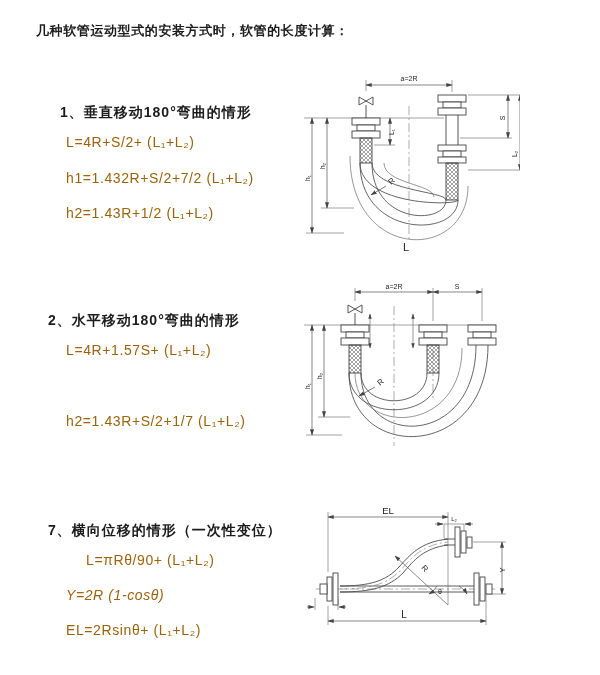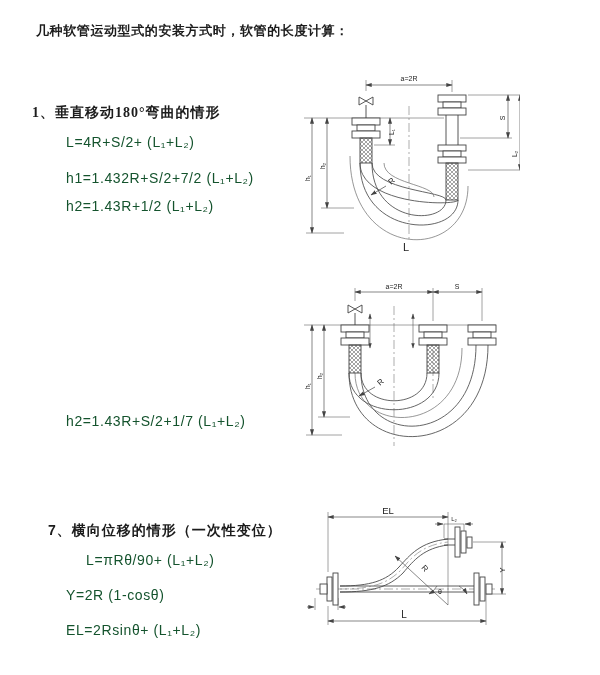--- a/index.html
+++ b/index.html
@@ -1,40 +1,42 @@
 <!DOCTYPE html>
 <html><head>
 <meta charset="utf-8">
 <style>
   html,body{margin:0;padding:0;background:#fff;}
   .page{position:relative;width:520px;height:675px;background:#fff;overflow:hidden;
         font-family:"Liberation Sans","DejaVu Sans",sans-serif;color:#1c1c1c;}
   .doc-title{position:absolute;left:36px;top:22px;font-size:13px;font-weight:700;letter-spacing:0.6px;}
   .sec-heading{position:absolute;font-size:14px;font-weight:700;letter-spacing:1px;}
-  .formula{position:absolute;left:66px;font-size:14px;font-weight:400;letter-spacing:0.6px;color:#14532d;}
+  .formula{position:absolute;left:66px;font-size:14px;font-weight:400;letter-spacing:0.6px;color:#a16207;}
   svg{position:absolute;}
   svg text{font-family:"Liberation Sans","DejaVu Sans",sans-serif;fill:#222;}
 </style>
 </head>
 <body>
 
 <div class="page">
 
   <div class="doc-title">几种软管运动型式的安装方式时，软管的长度计算：</div>
 
-  <div class="sec-heading" style="left:32px;top:104px;font-family:Liberation Serif, serif;">1、垂直移动180°弯曲的情形</div>
+  <div class="sec-heading" style="left:60px;top:104px;">1、垂直移动180°弯曲的情形</div>
   <div class="formula" style="top:134px;">L=4R+S/2+ (L₁+L₂)</div>
   <div class="formula" style="top:170px;">h1=1.432R+S/2+7/2 (L₁+L₂)</div>
-  <div class="formula" style="top:198px;">h2=1.43R+1/2 (L₁+L₂)</div>
-
+  <div class="formula" style="top:205px;">h2=1.43R+1/2 (L₁+L₂)</div>
+
+  <div class="sec-heading" style="left:48px;top:312px;">2、水平移动180°弯曲的情形</div>
+  <div class="formula" style="top:342px;">L=4R+1.57S+ (L₁+L₂)</div>
   <div class="formula" style="top:413px;">h2=1.43R+S/2+1/7 (L₁+L₂)</div>
 
   <div class="sec-heading" style="left:48px;top:522px;">7、横向位移的情形（一次性变位）</div>
   <div class="formula" style="top:552px;margin-left:20px;">L=πRθ/90+ (L₁+L₂)</div>
-  <div class="formula" style="top:587px;">Y=2R (1-cosθ)</div>
+  <div class="formula" style="top:587px;font-style:italic;">Y=2R (1-cosθ)</div>
   <div class="formula" style="top:622px;">EL=2Rsinθ+ (L₁+L₂)</div>
 
   <svg style="left:290px;top:66px;" width="258" height="198" viewBox="0 0 258 198">
     <defs>
       <marker id="a1" viewBox="0 0 10 10" refX="9" refY="5" markerWidth="9" markerHeight="9" orient="auto-start-reverse">
         <path d="M0,1.8 L10,5 L0,8.2 z" fill="#444"></path>
       </marker>
       <pattern id="cross1" width="4" height="4" patternUnits="userSpaceOnUse">
         <path d="M0,0 L4,4 M4,0 L0,4" stroke="#666" stroke-width="0.6"></path>
       </pattern>

